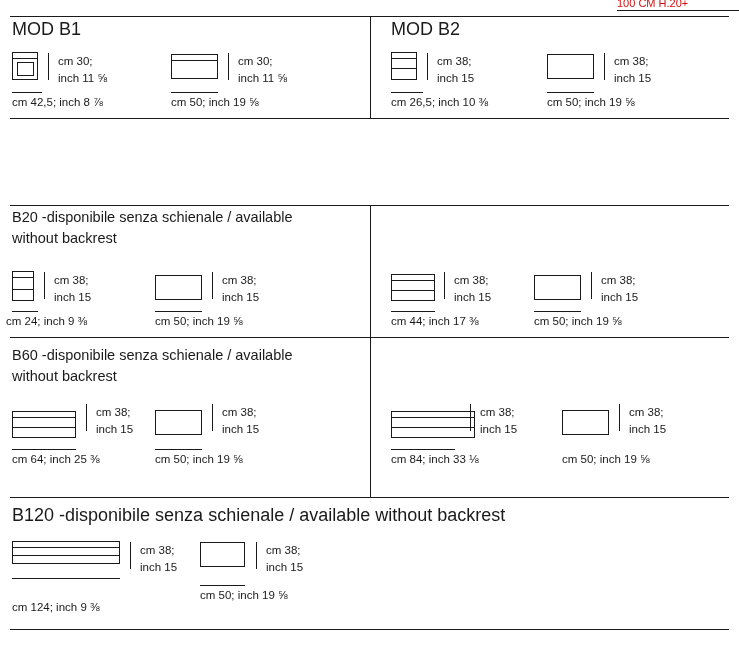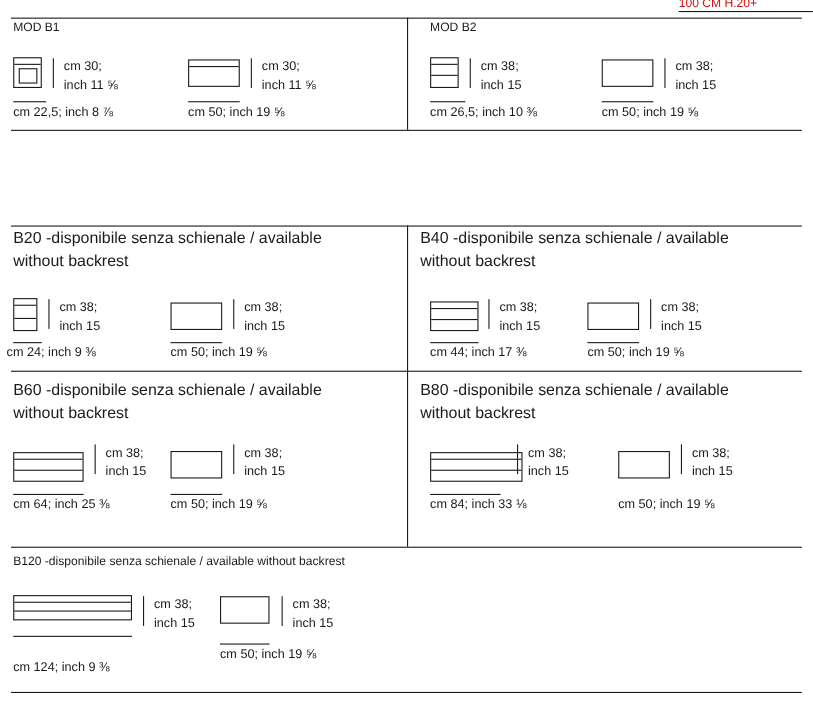--- a/index.html
+++ b/index.html
@@ -43,21 +43,21 @@
   .corner-code {
     position: absolute;
     font-size: 11px;
     color: #d01010;
     white-space: nowrap;
   }
 
   
   .mod-title {
     position: absolute;
-    font-size: 11px;
+    font-size: 18px;
     white-space: nowrap;
   }
   .mod-title-2l {
     position: absolute;
     font-size: 14.5px;
     line-height: 1.45;
     width: 330px;
   }
 
   
@@ -112,21 +112,21 @@
   <div class="thumb" style="left:12px; top:52px; width:26px; height:28px;">
     <div class="thumb-inner" style="top:5px;"></div>
     <div style="position:absolute; left:4px; top:9px; width:17px; height:14px; border:1px solid #1a1a1a; box-sizing:border-box;"></div>
   </div>
   <div class="vbar" style="left:48px; top:53px; height:27px;"></div>
   <div class="dim-pair" style="left:58px; top:53px;">
     <span>cm 30;</span><br>
     <span>inch 11 ⅝</span>
   </div>
   <div class="tickline" style="left:12px; top:92px; width:30px;"></div>
-  <div class="dim-bottom" style="left:12px; top:96px;">cm 22,5; inch 8 ⅞</div>
+  <div class="dim-bottom" style="left:12px; top:96px;">cm 42,5; inch 8 ⅞</div>
 
   <div class="thumb" style="left:171px; top:54px; width:47px; height:25px;">
     <div class="thumb-inner" style="top:5px;"></div>
   </div>
   <div class="vbar" style="left:228px; top:53px; height:27px;"></div>
   <div class="dim-pair" style="left:238px; top:53px;">
     <span>cm 30;</span><br>
     <span>inch 11 ⅝</span>
   </div>
   <div class="tickline" style="left:171px; top:92px; width:47px;"></div>
@@ -177,21 +177,20 @@
 
   <div class="thumb" style="left:155px; top:275px; width:47px; height:25px;"></div>
   <div class="vbar" style="left:212px; top:272px; height:27px;"></div>
   <div class="dim-pair" style="left:222px; top:272px;">
     <span>cm 38;</span><br>
     <span>inch 15</span>
   </div>
   <div class="tickline" style="left:155px; top:311px; width:47px;"></div>
   <div class="dim-bottom" style="left:155px; top:315px;">cm 50; inch 19 ⅝</div>
 
-  <div class="mod-title-2l" style="left:382px; top:207px;">B40 -disponibile senza schienale / available without backrest</div>
 
   <div class="thumb" style="left:391px; top:274px; width:44px; height:27px;">
     <div class="thumb-inner" style="top:5px;"></div>
     <div class="thumb-inner" style="top:15px;"></div>
   </div>
   <div class="vbar" style="left:444px; top:272px; height:27px;"></div>
   <div class="dim-pair" style="left:454px; top:272px;">
     <span>cm 38;</span><br>
     <span>inch 15</span>
   </div>
@@ -225,21 +224,20 @@
 
   <div class="thumb" style="left:155px; top:410px; width:47px; height:25px;"></div>
   <div class="vbar" style="left:212px; top:404px; height:27px;"></div>
   <div class="dim-pair" style="left:222px; top:404px;">
     <span>cm 38;</span><br>
     <span>inch 15</span>
   </div>
   <div class="tickline" style="left:155px; top:449px; width:47px;"></div>
   <div class="dim-bottom" style="left:155px; top:453px;">cm 50; inch 19 ⅝</div>
 
-  <div class="mod-title-2l" style="left:382px; top:345px;">B80 -disponibile senza schienale / available without backrest</div>
 
   <div class="thumb" style="left:391px; top:411px; width:84px; height:27px;">
     <div class="thumb-inner" style="top:5px;"></div>
     <div class="thumb-inner" style="top:15px;"></div>
   </div>
   <div class="vbar" style="left:470px; top:404px; height:27px;"></div>
   <div class="dim-pair" style="left:480px; top:404px;">
     <span>cm 38;</span><br>
     <span>inch 15</span>
   </div>

